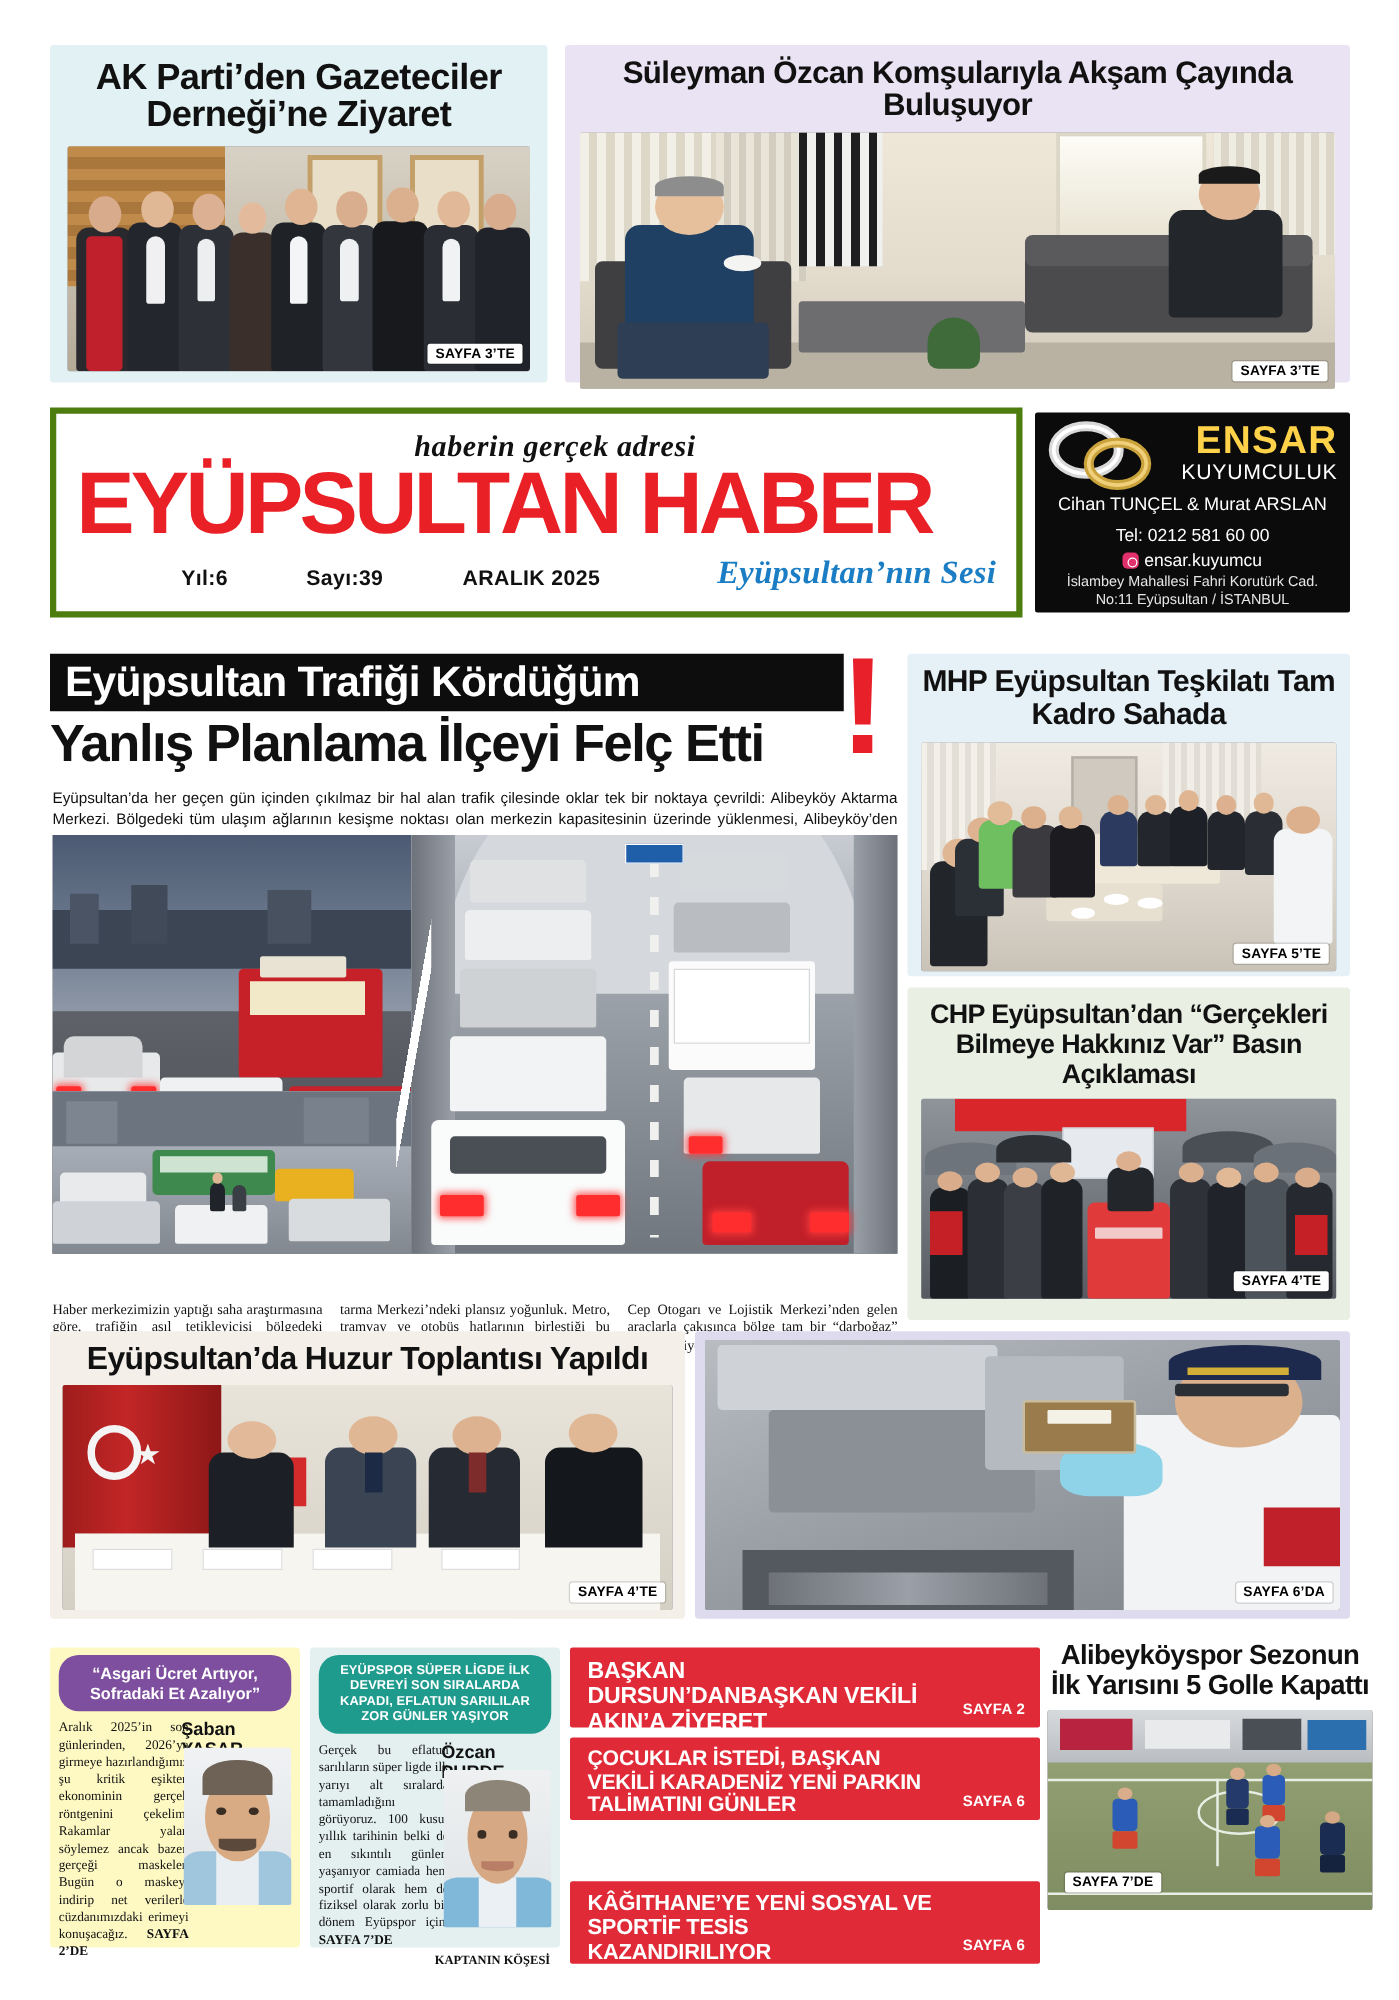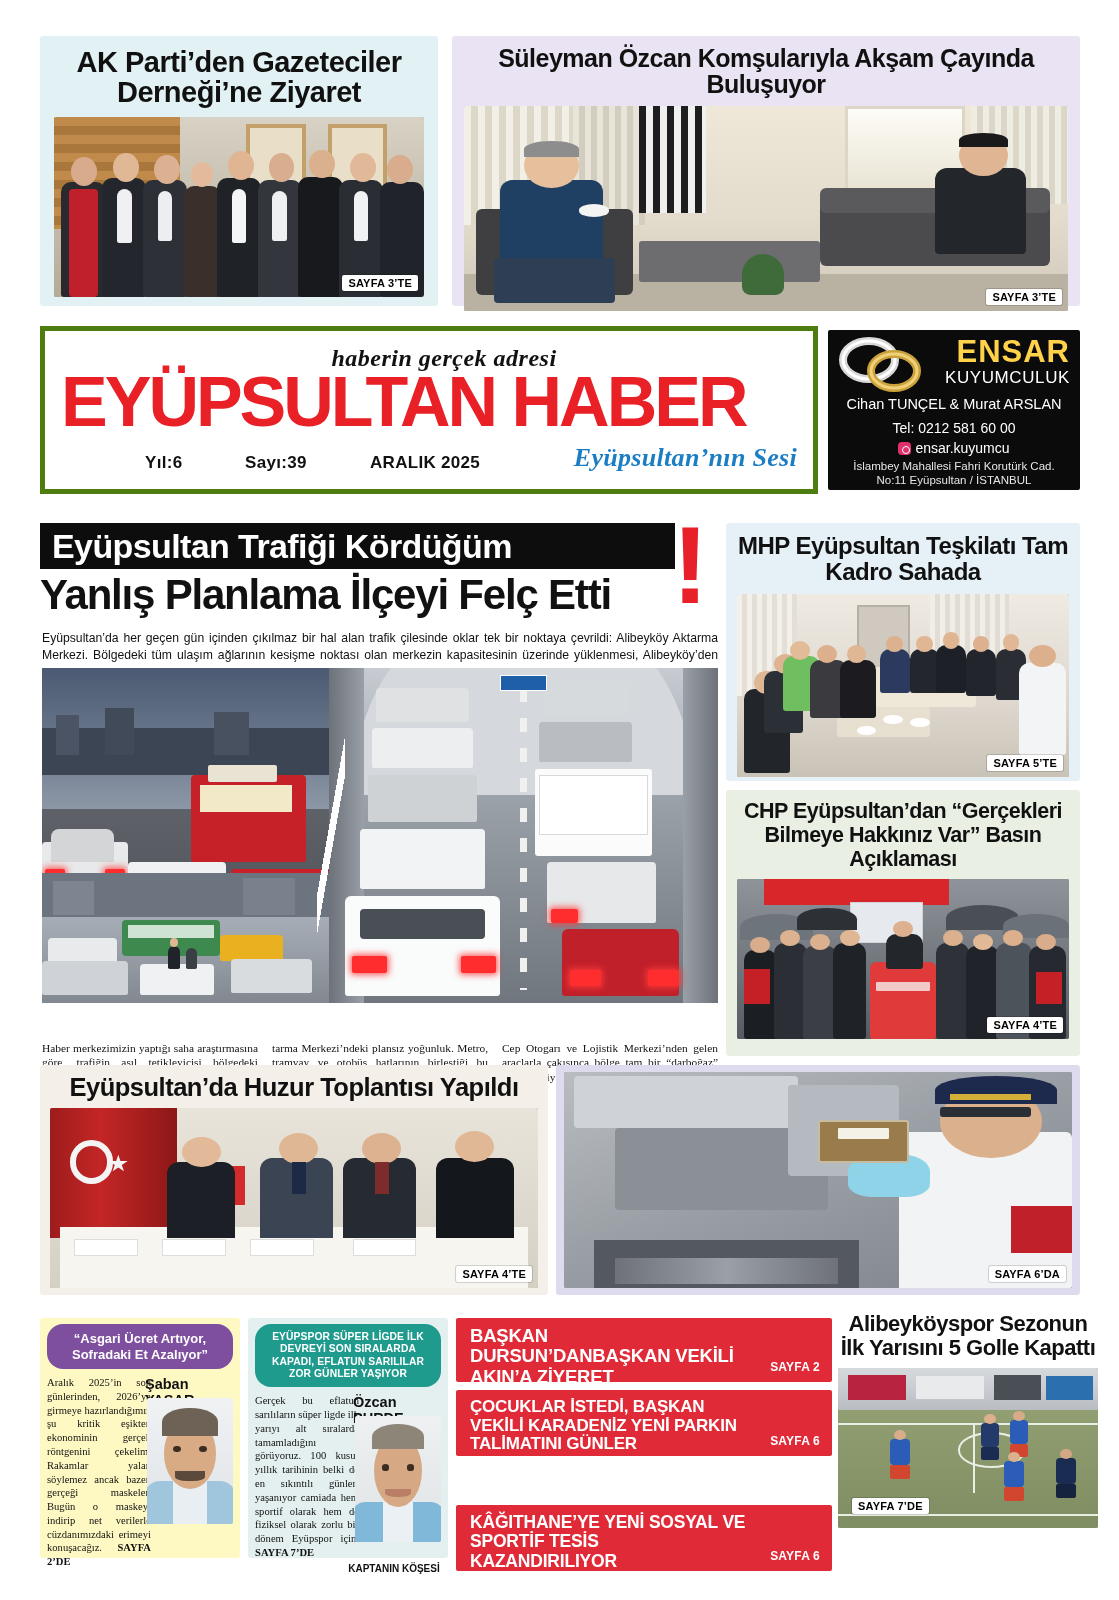--- a/index.html
+++ b/index.html
@@ -222,21 +222,21 @@
     position: absolute; right: 0; top: 0; width: 88px;
     font-family: "Liberation Sans", sans-serif;
     font-size: 14.5px; font-weight: bold; color: #111; text-align: left;
   }
   .col-face {
     position: absolute; right: 0; top: 22px; width: 86px; height: 126px;
     border-radius: 2px; overflow: hidden;
   }
   #purde-tag {
     position: absolute; right: 0; bottom: -4px; width: 94px;
-    font-family: Liberation Sans, sans-serif;
+    font-family: Liberation Serif, serif;
     font-size: 10px; font-weight: bold; color: #111; text-align: center;
   }
 
   .red-bar {
     position: absolute; left: 456px; background: #e02a37; color: #fff;
     padding: 8px 12px 8px 14px; border-radius: 2px;
   }
   .red-bar .t {
     font-size: 18.5px; font-weight: bold; line-height: 1.1; letter-spacing: -.2px;
     display: block; padding-right: 72px;

